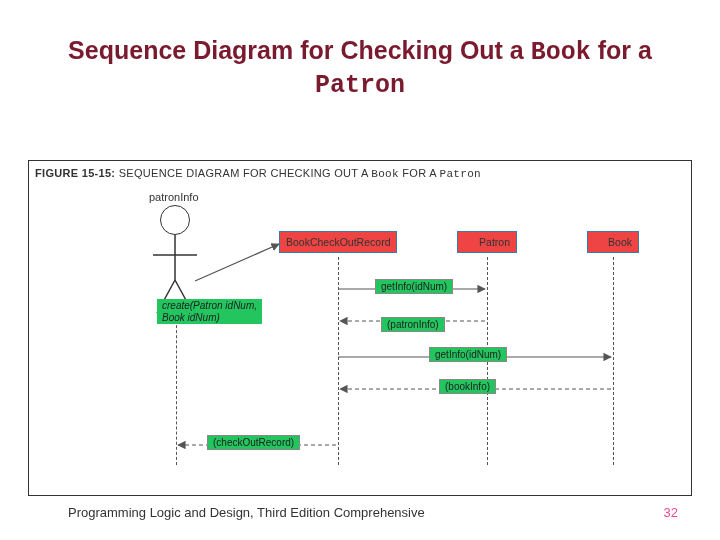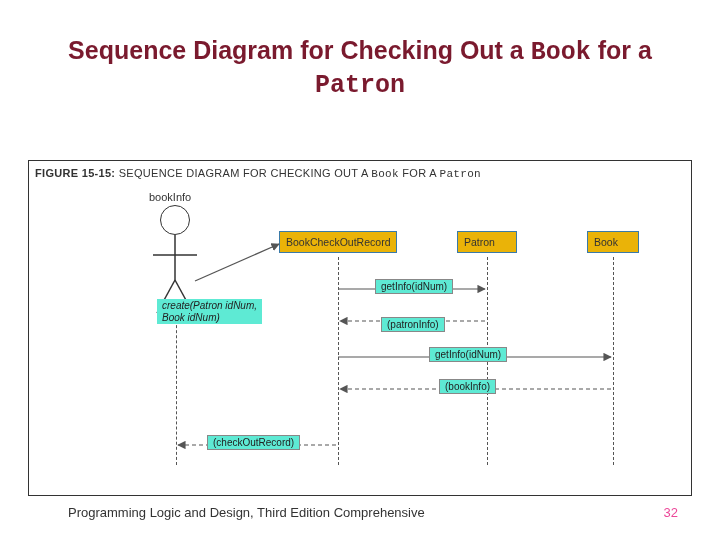--- a/index.html
+++ b/index.html
@@ -73,36 +73,36 @@
   .ll-actor   { left: 147px; top: 154px; height: 150px; }
   .ll-bcr     { left: 309px; }
   .ll-patron  { left: 458px; }
   .ll-book    { left: 584px; }
 
   
   .obox {
     position: absolute;
     top: 70px;
     border: 1px solid #3a7aa8;
-    background: #eab308;
+    background: #ef4444;
     font-size: 10.5px;
     color: #333;
-    text-align: left;
+    text-align: right;
     padding: 4px 6px;
   }
   .ob-bcr    { left: 250px; width: 118px; }
   .ob-patron { left: 428px; width: 60px; }
   .ob-book   { left: 558px; width: 52px; }
 
   
   .msg {
     position:absolute;
     font-size:10px;
     color:#222;
-    background:#5eead4;
+    background:#22c55e;
     border:1px solid #888;
     padding:1px 5px;
     white-space:nowrap;
   }
   .msg.noframe { border:none; }
 
   .footer {
     position: absolute;
     left: 68px;
     bottom: 20px;
@@ -126,21 +126,21 @@
 <div class="slide-title">
   <span>Sequence Diagram for Checking Out a </span><span class="mono">Book</span><span> for a </span><span class="mono">Patron</span>
 </div>
 
 <div class="figure">
 
   <div class="fig-caption">
     <span class="bold small">FIGURE 15-15:</span><span class="small"> SEQUENCE DIAGRAM FOR CHECKING OUT A </span><span class="mono">Book</span><span class="small"> FOR A </span><span class="mono">Patron</span>
   </div>
 
-  <div class="actor-label">bookInfo</div>
+  <div class="actor-label">patronInfo</div>
 
   <div class="stick">
     <div class="head"></div>
     <svg width="60" height="110">
       <line x1="30" y1="30" x2="30" y2="75" stroke="#333" stroke-width="1.5"></line>
       <line x1="8" y1="50" x2="52" y2="50" stroke="#333" stroke-width="1.5"></line>
       <line x1="30" y1="75" x2="12" y2="108" stroke="#333" stroke-width="1.5"></line>
       <line x1="30" y1="75" x2="48" y2="108" stroke="#333" stroke-width="1.5"></line>
     </svg>
   </div>

